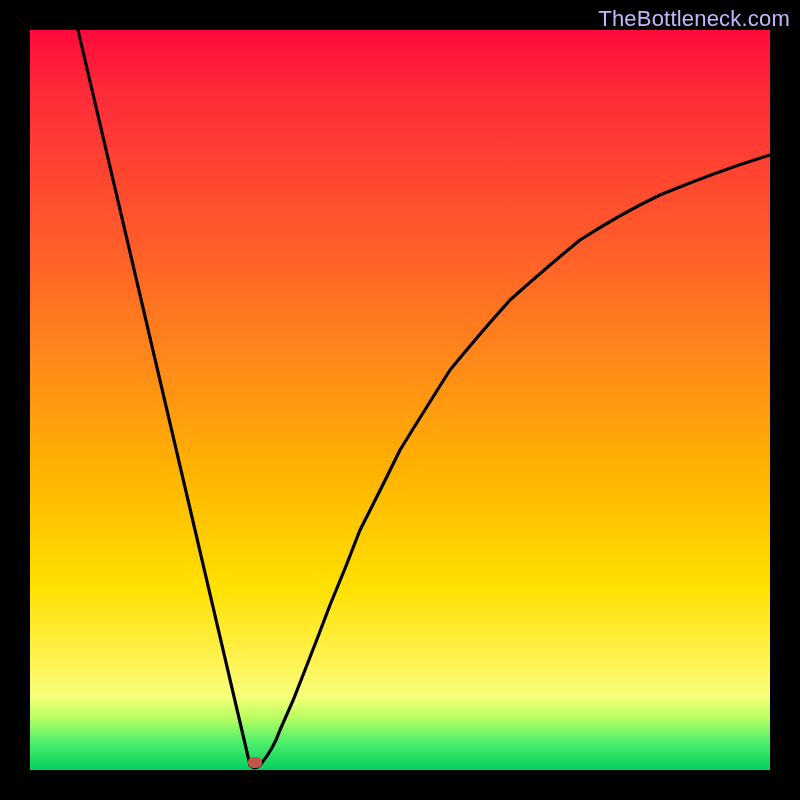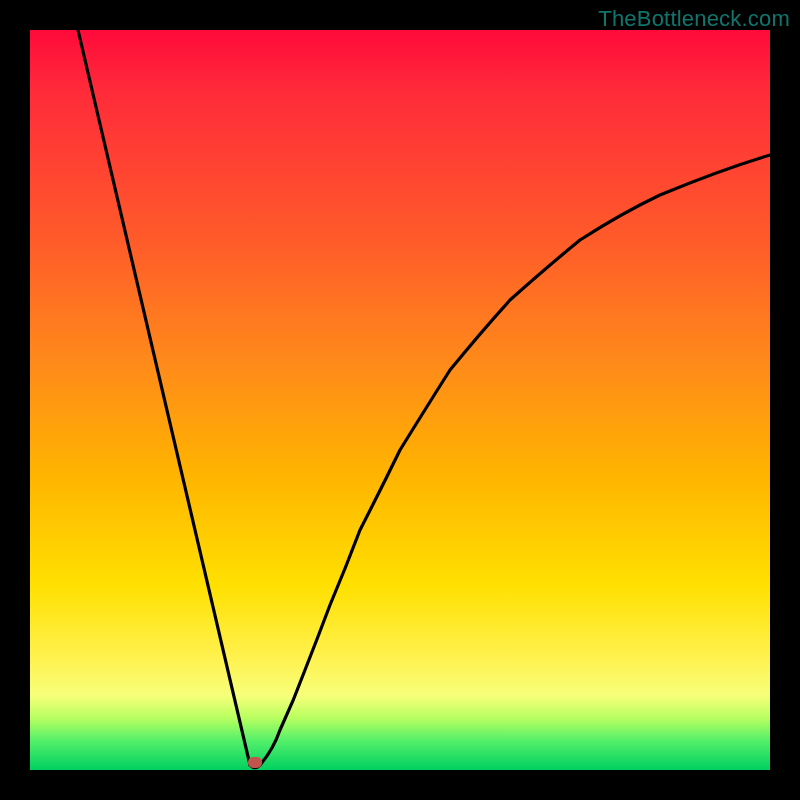--- a/index.html
+++ b/index.html
@@ -36,21 +36,21 @@
       #f6ff7a 90%,
       #b8ff60 93%,
       #55f06a 96%,
       #00d060 100%
     );
   }
   .watermark {
     position: absolute;
     top: 6px;
     right: 10px;
-    color: #0f766e;
+    color: #c4b5fd;
     font-size: 22px;
     font-weight: 500;
     letter-spacing: 0.2px;
   }
   svg.curve {
     position: absolute;
     left: 0;
     top: 0;
     width: 740px;
     height: 740px;

